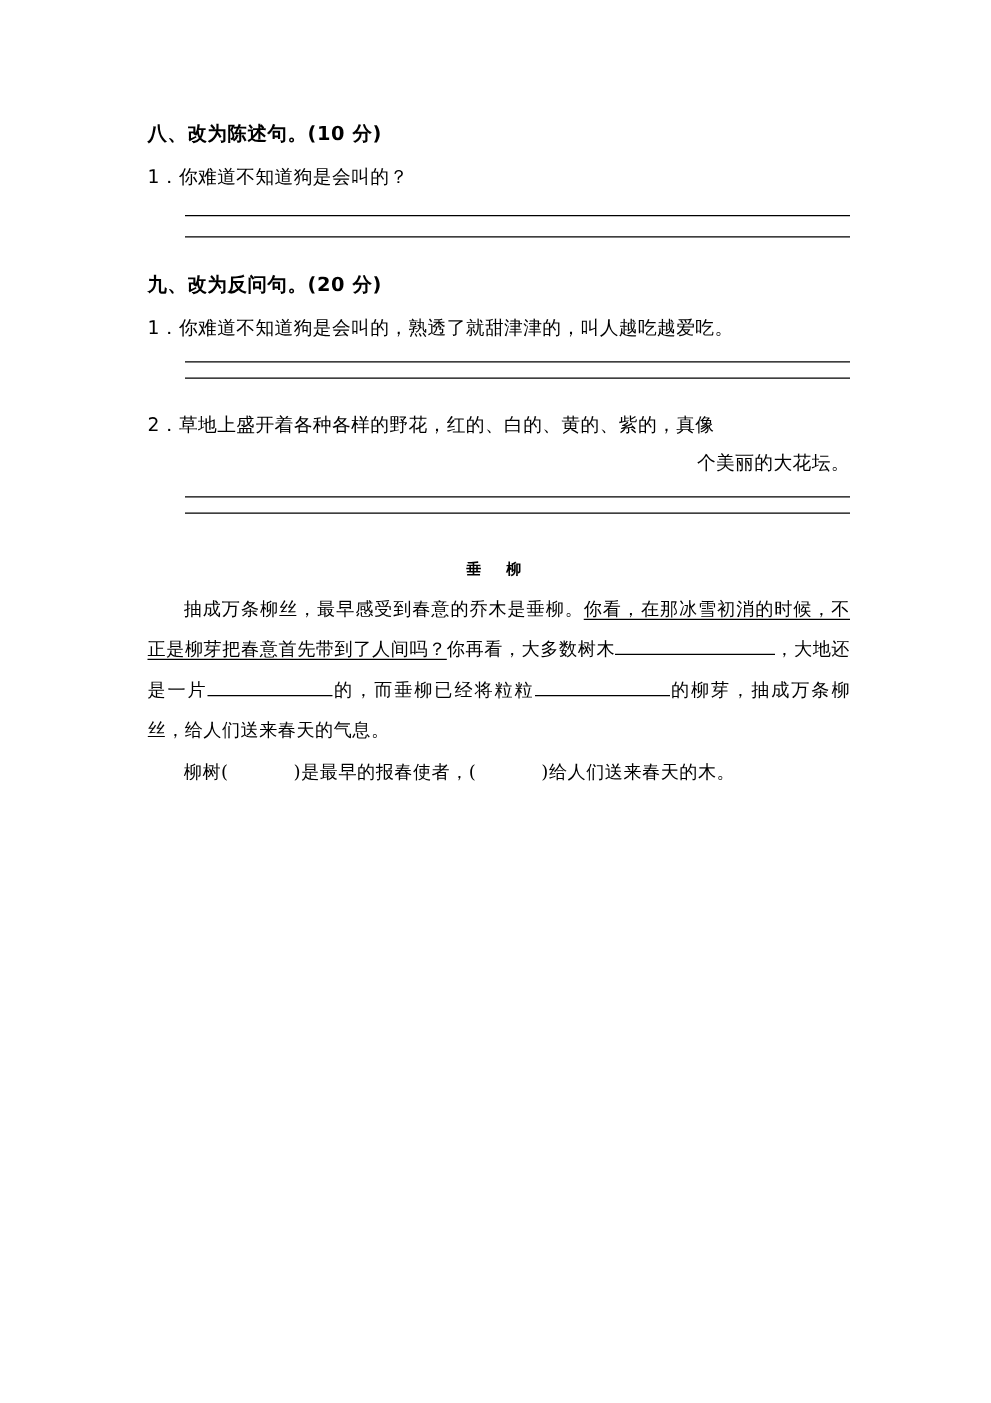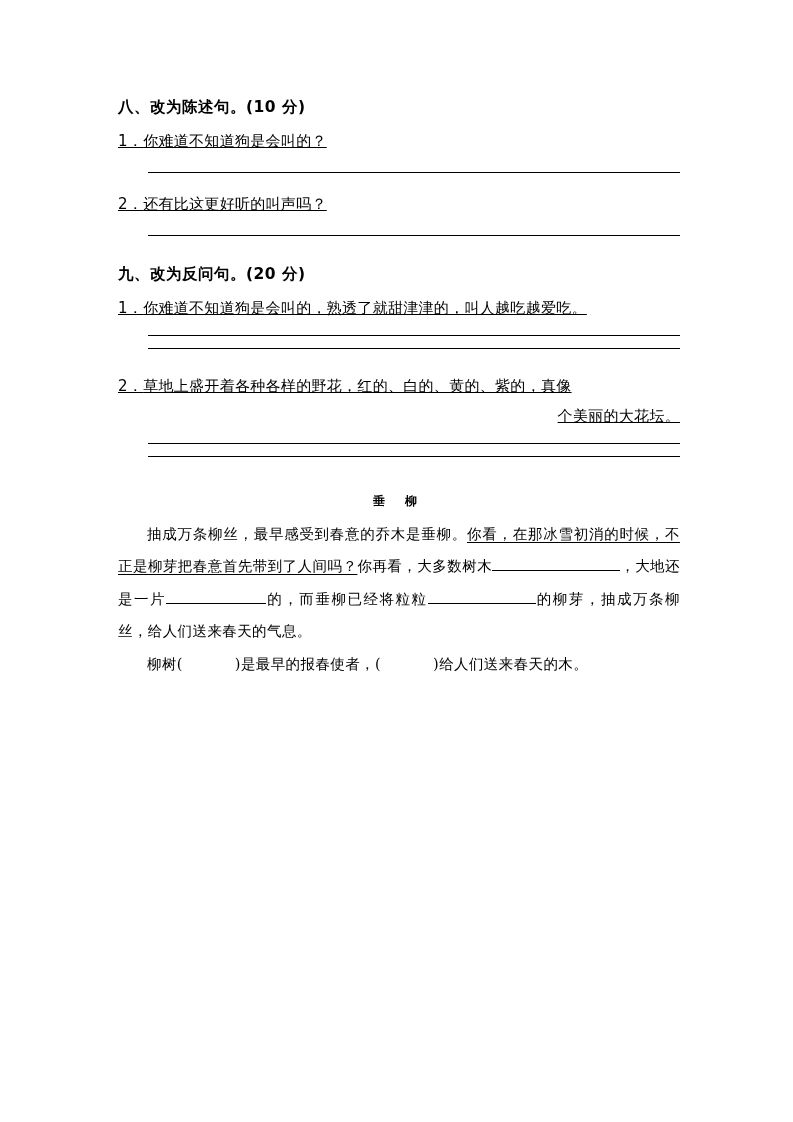--- a/index.html
+++ b/index.html
@@ -38,21 +38,20 @@
     margin: 0 0 6px 0;
     line-height: 1.6;
   }
 
   
   .q {
     font-size: 15px;
     line-height: 2.0;
     margin: 0;
     letter-spacing: 0.3px;
-    text-decoration: underline;
   }
   .q-indent {
     padding-left: 28px;
     text-align: right;
   }
   .blank-line {
     border-bottom: 1px solid #000;
     height: 0;
     margin: 16px 0 16px 30px;
   }
@@ -103,21 +102,20 @@
 <body>
 
 <div class="page">
   <div class="content">
 
     <div class="sec-head">八、改为陈述句。(10 分)</div>
 
     <div class="q"><span>1．</span><span>你难道不知道狗是会叫的？</span></div>
     <div class="blank-line"></div>
 
-    <div class="q"><span>2．</span><span>还有比这更好听的叫声吗？</span></div>
     <div class="blank-line"></div>
 
     <div class="gap-sm"></div>
 
     <div class="sec-head">九、改为反问句。(20 分)</div>
 
     <div class="q"><span>1．</span><span>你难道不知道狗是会叫的，熟透了就甜津津的，叫人越吃越爱吃。</span></div>
     <div class="blank-line tight"></div>
     <div class="blank-line tight"></div>
 

